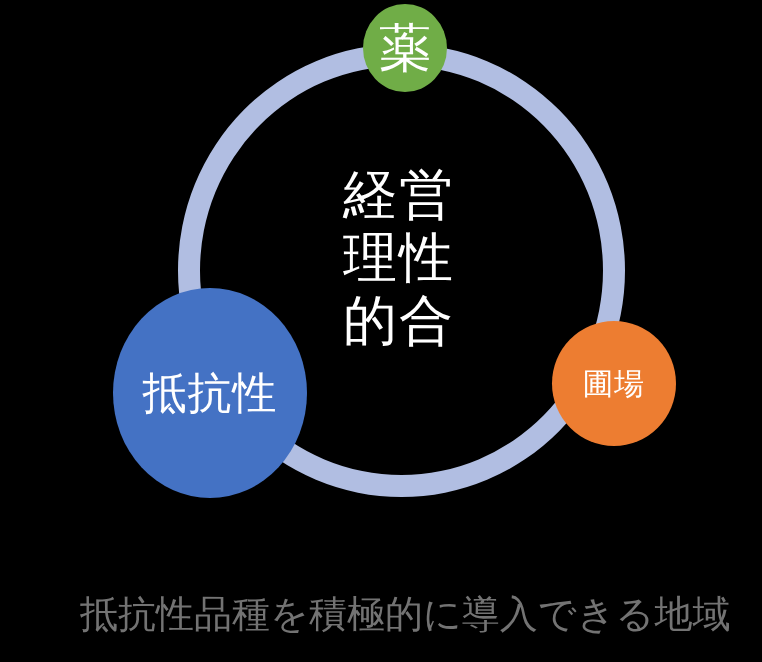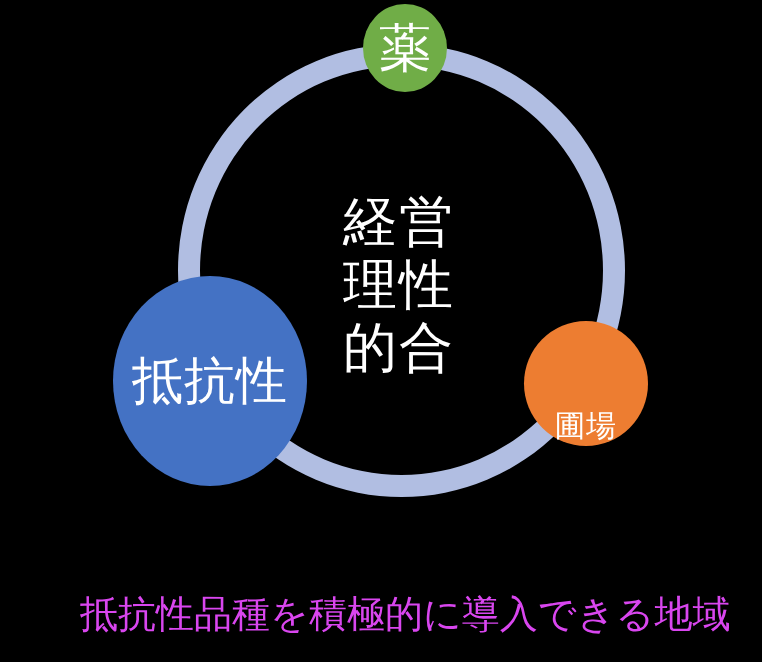--- a/index.html
+++ b/index.html
@@ -41,44 +41,43 @@
     left: 363px;
     top: 4px;
     width: 84px;
     height: 88px;
     background: #70AD47;
     font-size: 52px;
     line-height: 56px;
   }
   .node-left {
     left: 113px;
-    top: 276px;
+    top: 288px;
     width: 194px;
     height: 210px;
     background: #4472C4;
-    font-size: 51px;
+    font-size: 44px;
     line-height: 54px;
     letter-spacing: 1px;
   }
   .node-right {
-    left: 524px;
+    left: 552px;
     top: 321px;
     width: 124px;
     height: 125px;
     background: #ED7D31;
     font-size: 30px;
     line-height: 41px;
     letter-spacing: 1px;
-    justify-content: flex-end;
   }
   
   .center-label {
     position: absolute;
     left: 329px;
-    top: 190px;
+    top: 163px;
     width: 140px;
     text-align: center;
     color: #FFFFFF;
     font-size: 54px;
     line-height: 63px;
     letter-spacing: 2px;
   }
   
   .caption {
     position: absolute;
@@ -108,15 +107,15 @@
   <div class="node node-right" style="background-color: rgb(237, 125, 49);">
     <div>圃場</div>
   </div>
 
   <div class="center-label" style="color: rgb(255, 255, 255);">
     <div>経営</div>
     <div>理性</div>
     <div>的合</div>
   </div>
 
-  <div class="caption" style="color: #d946ef;">抵抗性品種を積極的に導入できる地域</div>
+  <div class="caption" style="color: #737373;">抵抗性品種を積極的に導入できる地域</div>
 
 </div>
 
 </body></html>

